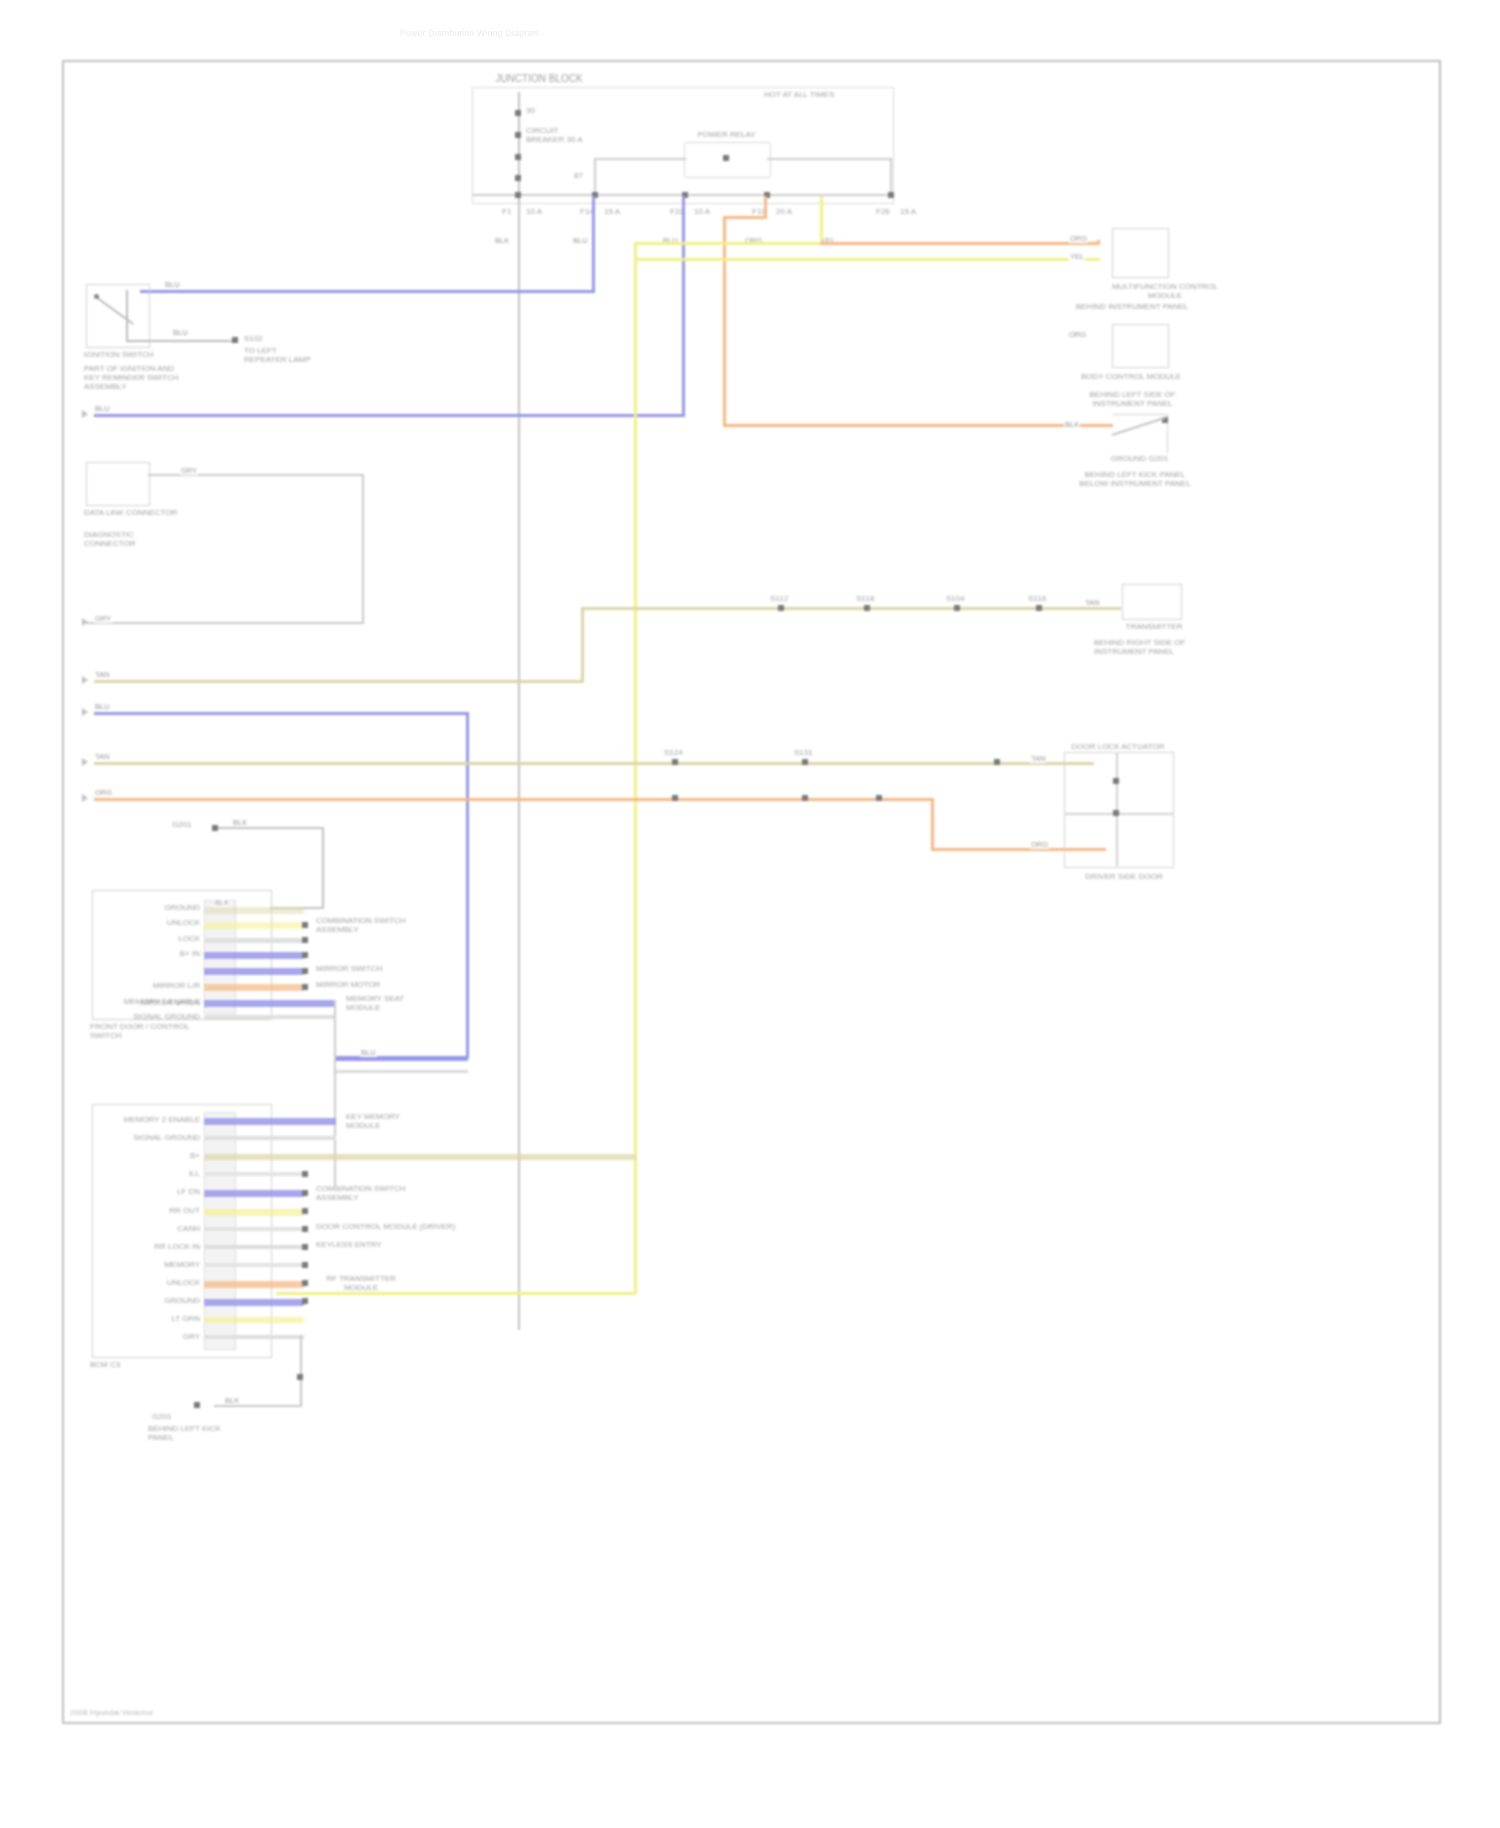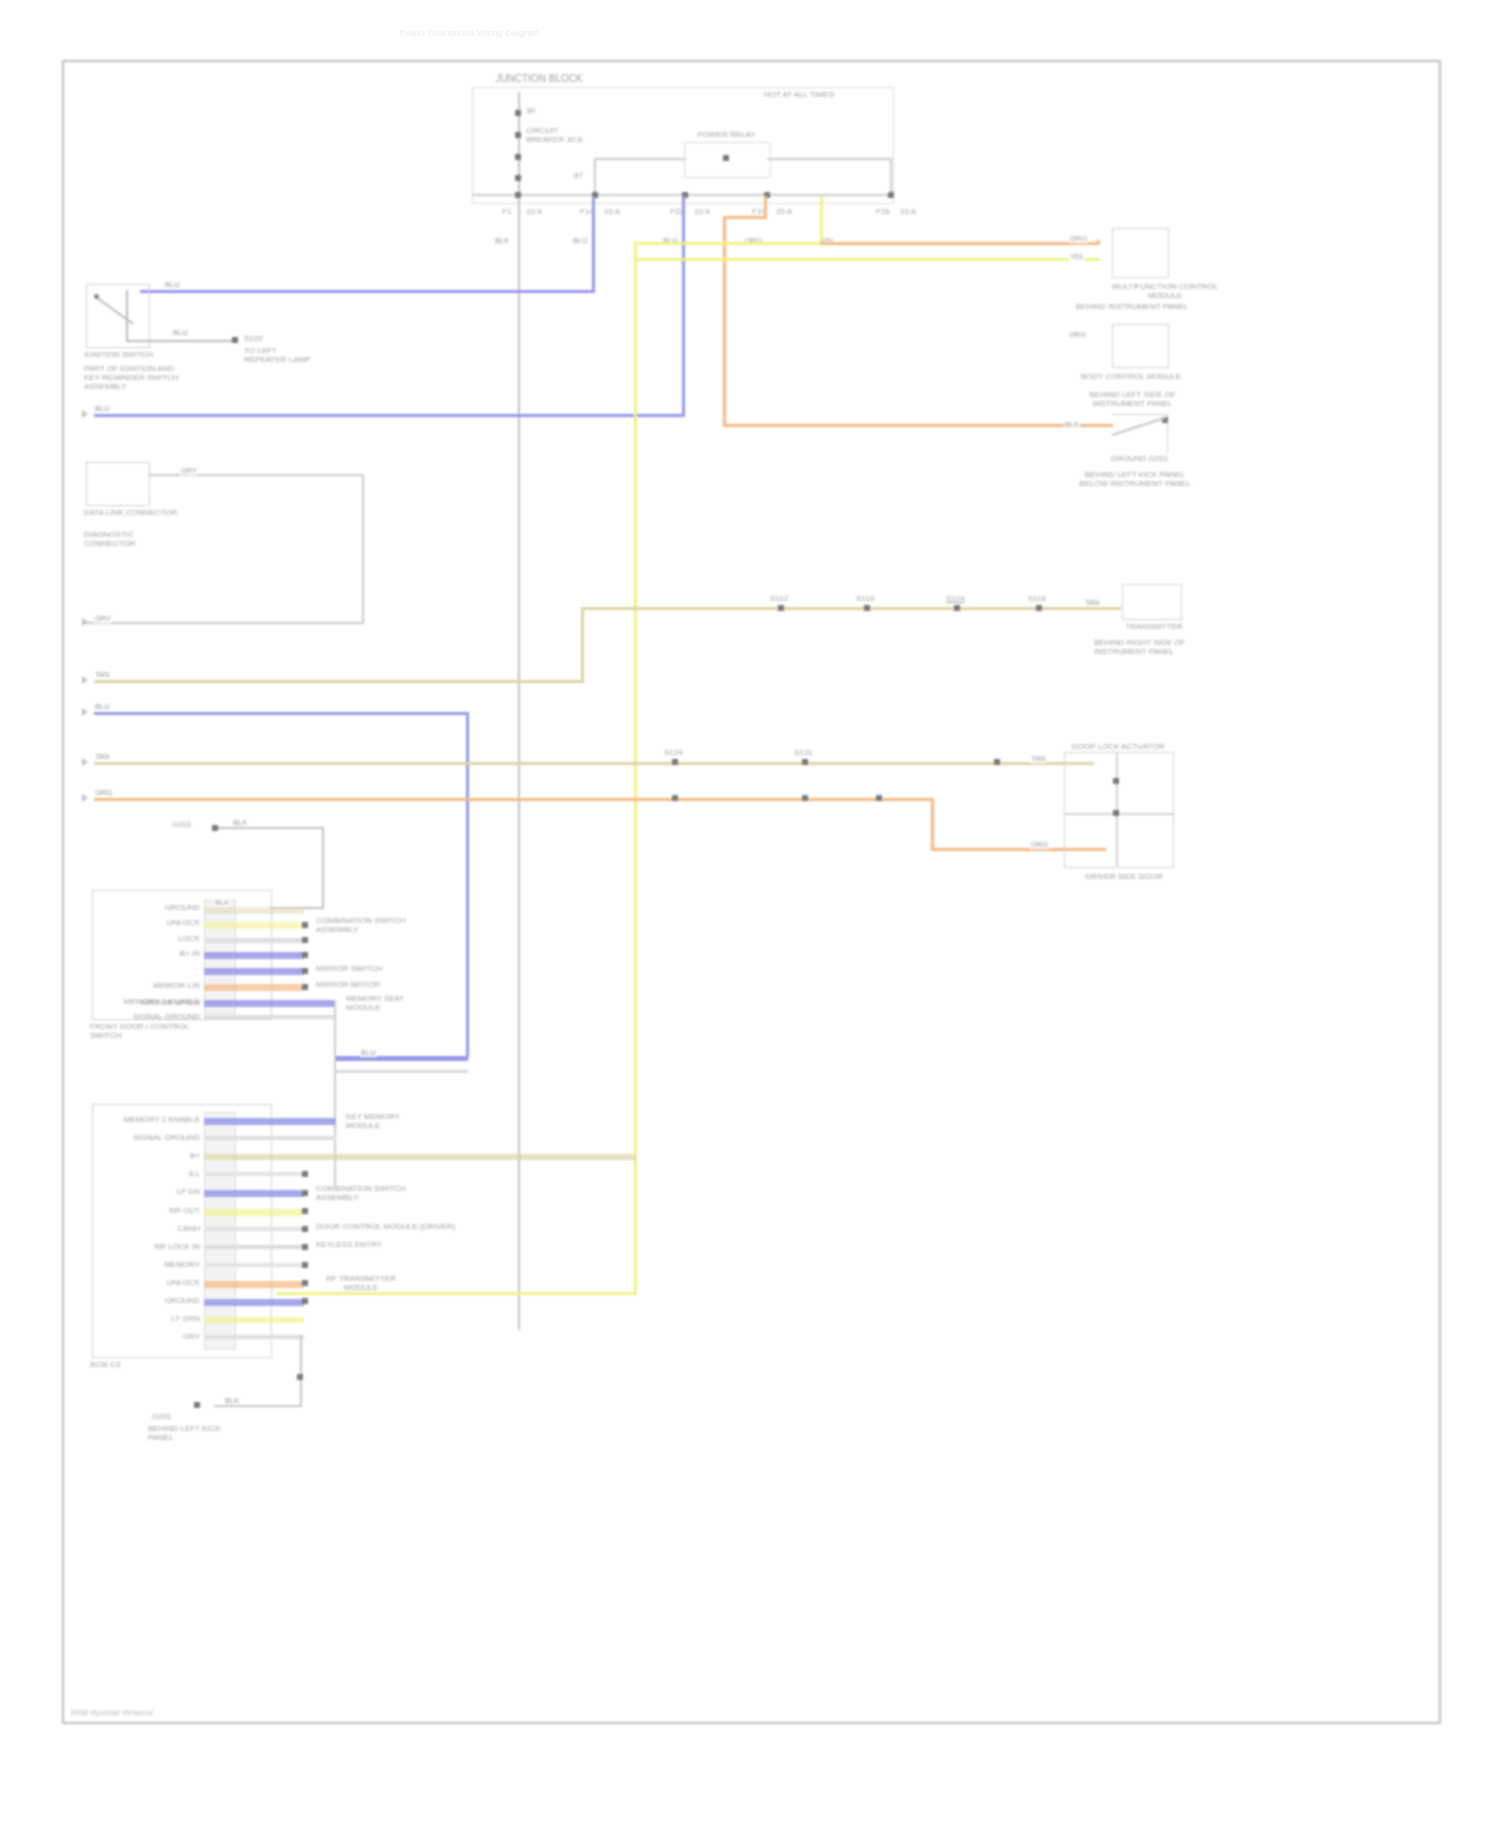--- a/index.html
+++ b/index.html
@@ -152,21 +152,21 @@
     <div class="wlabel" style="left:30px;top:608px;">TAN</div>
     <div class="w" style="left:30px;top:618px;width:490px;height:3px;background:#d8d2a0;"></div>
     <div class="w" style="left:517px;top:545px;width:3px;height:76px;background:#d8d2a0;"></div>
     <div class="w" style="left:517px;top:545px;width:540px;height:3px;background:#d8d2a0;"></div>
 
     <div class="sqdot" style="left:714px;top:543px;"></div>
     <div class="lbl" style="left:706px;top:532px;">S112</div>
     <div class="sqdot" style="left:800px;top:543px;"></div>
     <div class="lbl" style="left:792px;top:532px;">S118</div>
     <div class="sqdot" style="left:890px;top:543px;"></div>
-    <div class="lbl" style="left:882px;top:532px;text-decoration:underline;">S104</div>
+    <div class="lbl" style="left:882px;top:532px;">S104</div>
     <div class="sqdot" style="left:972px;top:543px;"></div>
     <div class="lbl" style="left:964px;top:532px;">S116</div>
 
     <div class="box" style="left:1058px;top:522px;width:58px;height:34px;"></div>
     <div class="lbl" style="left:1040px;top:560px;width:100px;white-space:normal;text-align:center;">TRANSMITTER</div>
     <div class="lbl" style="left:1030px;top:576px;width:116px;white-space:normal;">BEHIND RIGHT SIDE OF INSTRUMENT PANEL</div>
     <div class="wlabel" style="left:1020px;top:536px;">TAN</div>
 
     <div class="arrowR" style="left:18px;top:646px;"></div>
     <div class="wlabel" style="left:30px;top:640px;">BLU</div>

